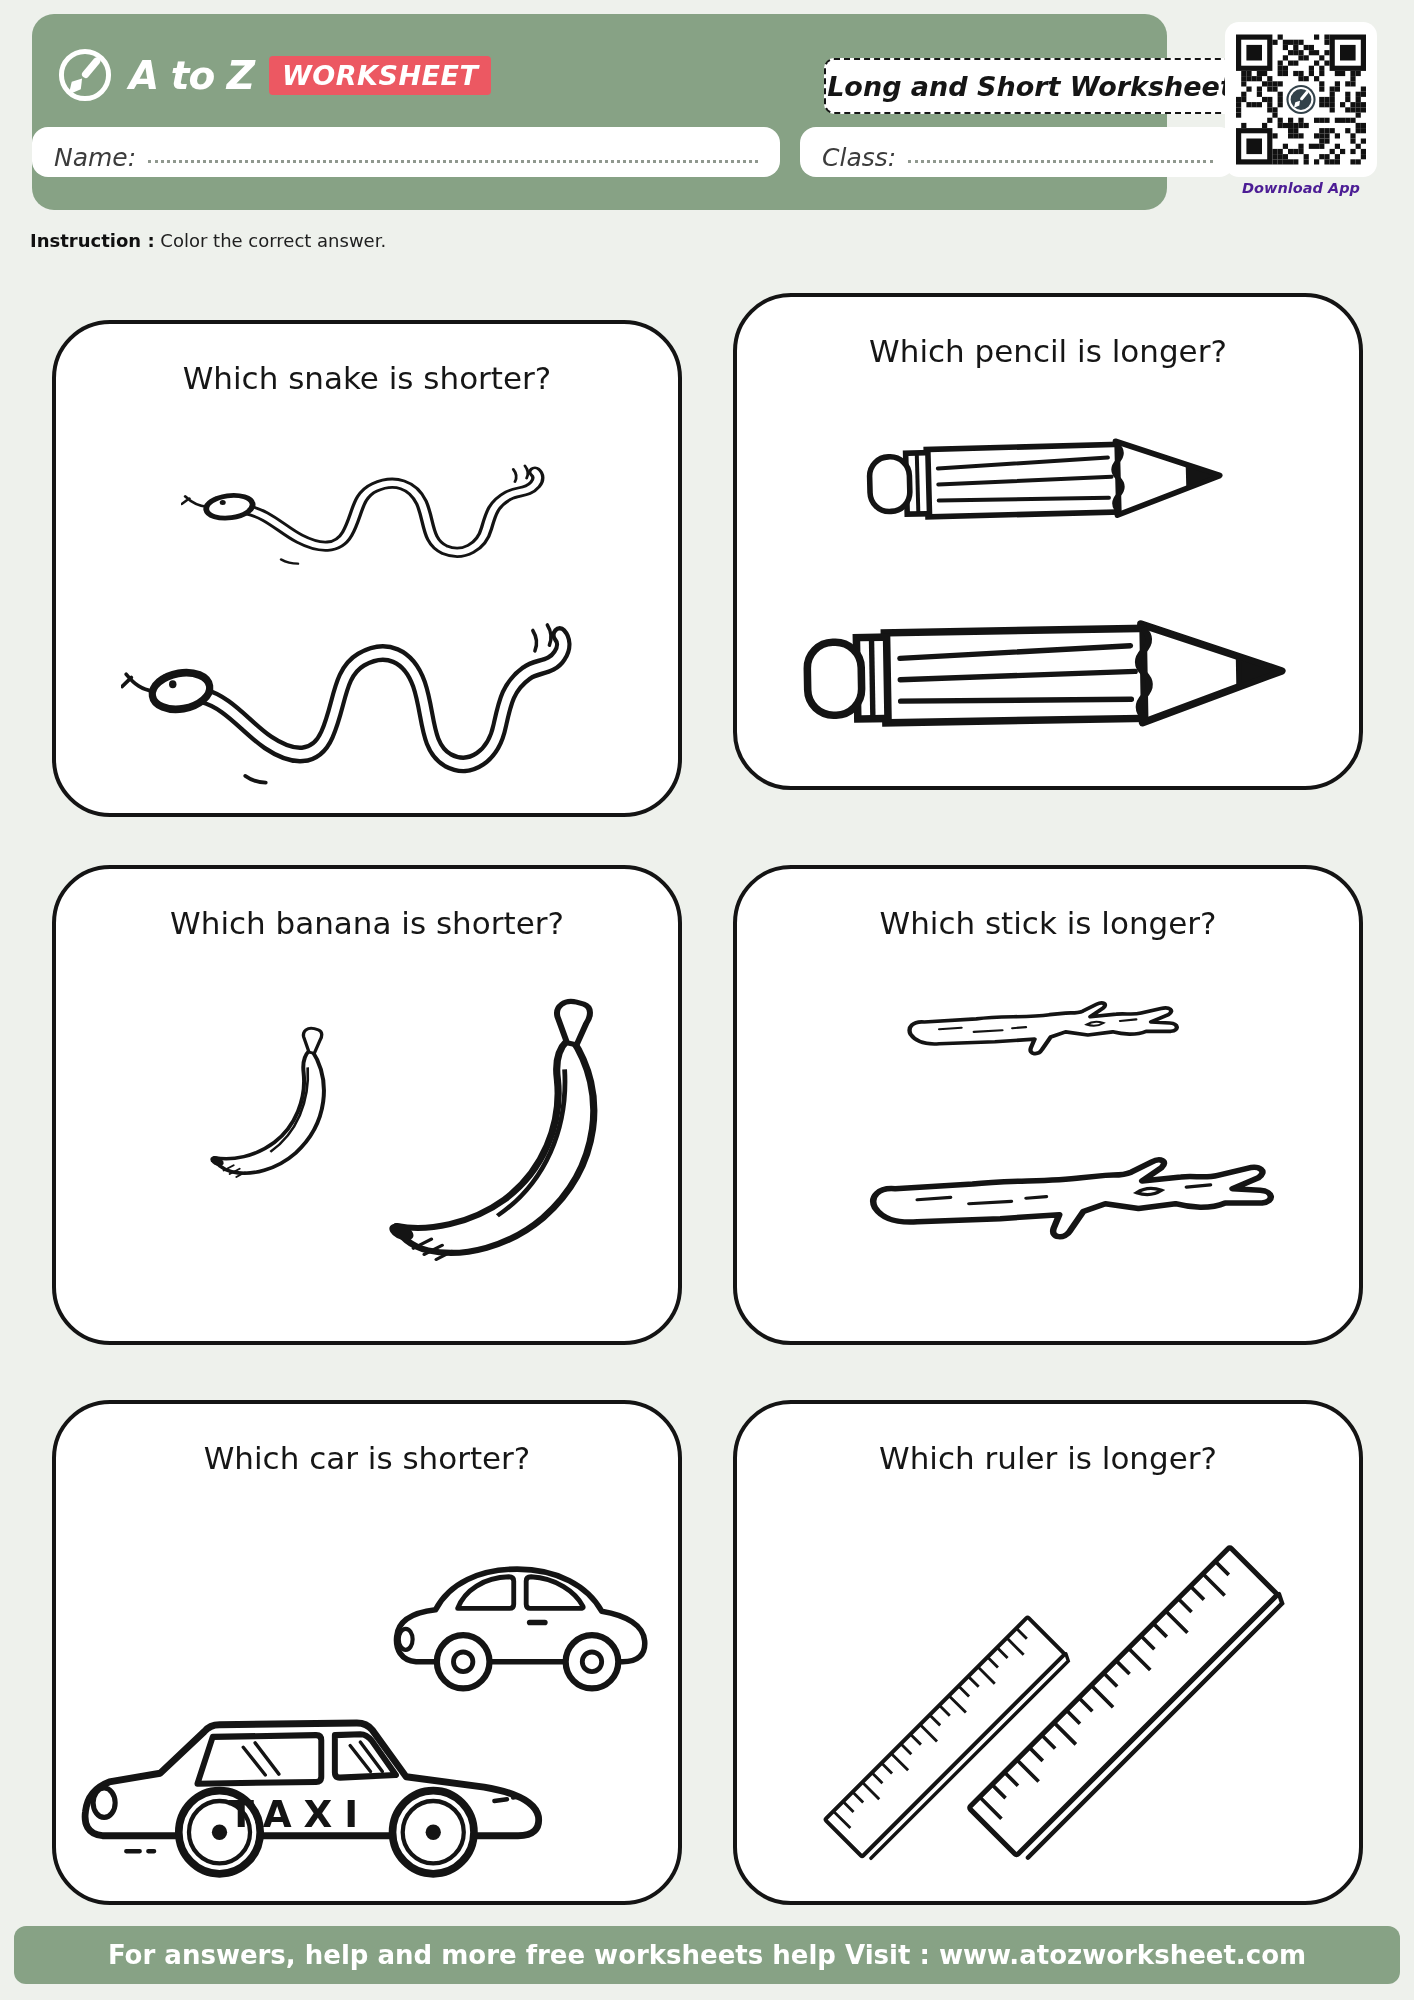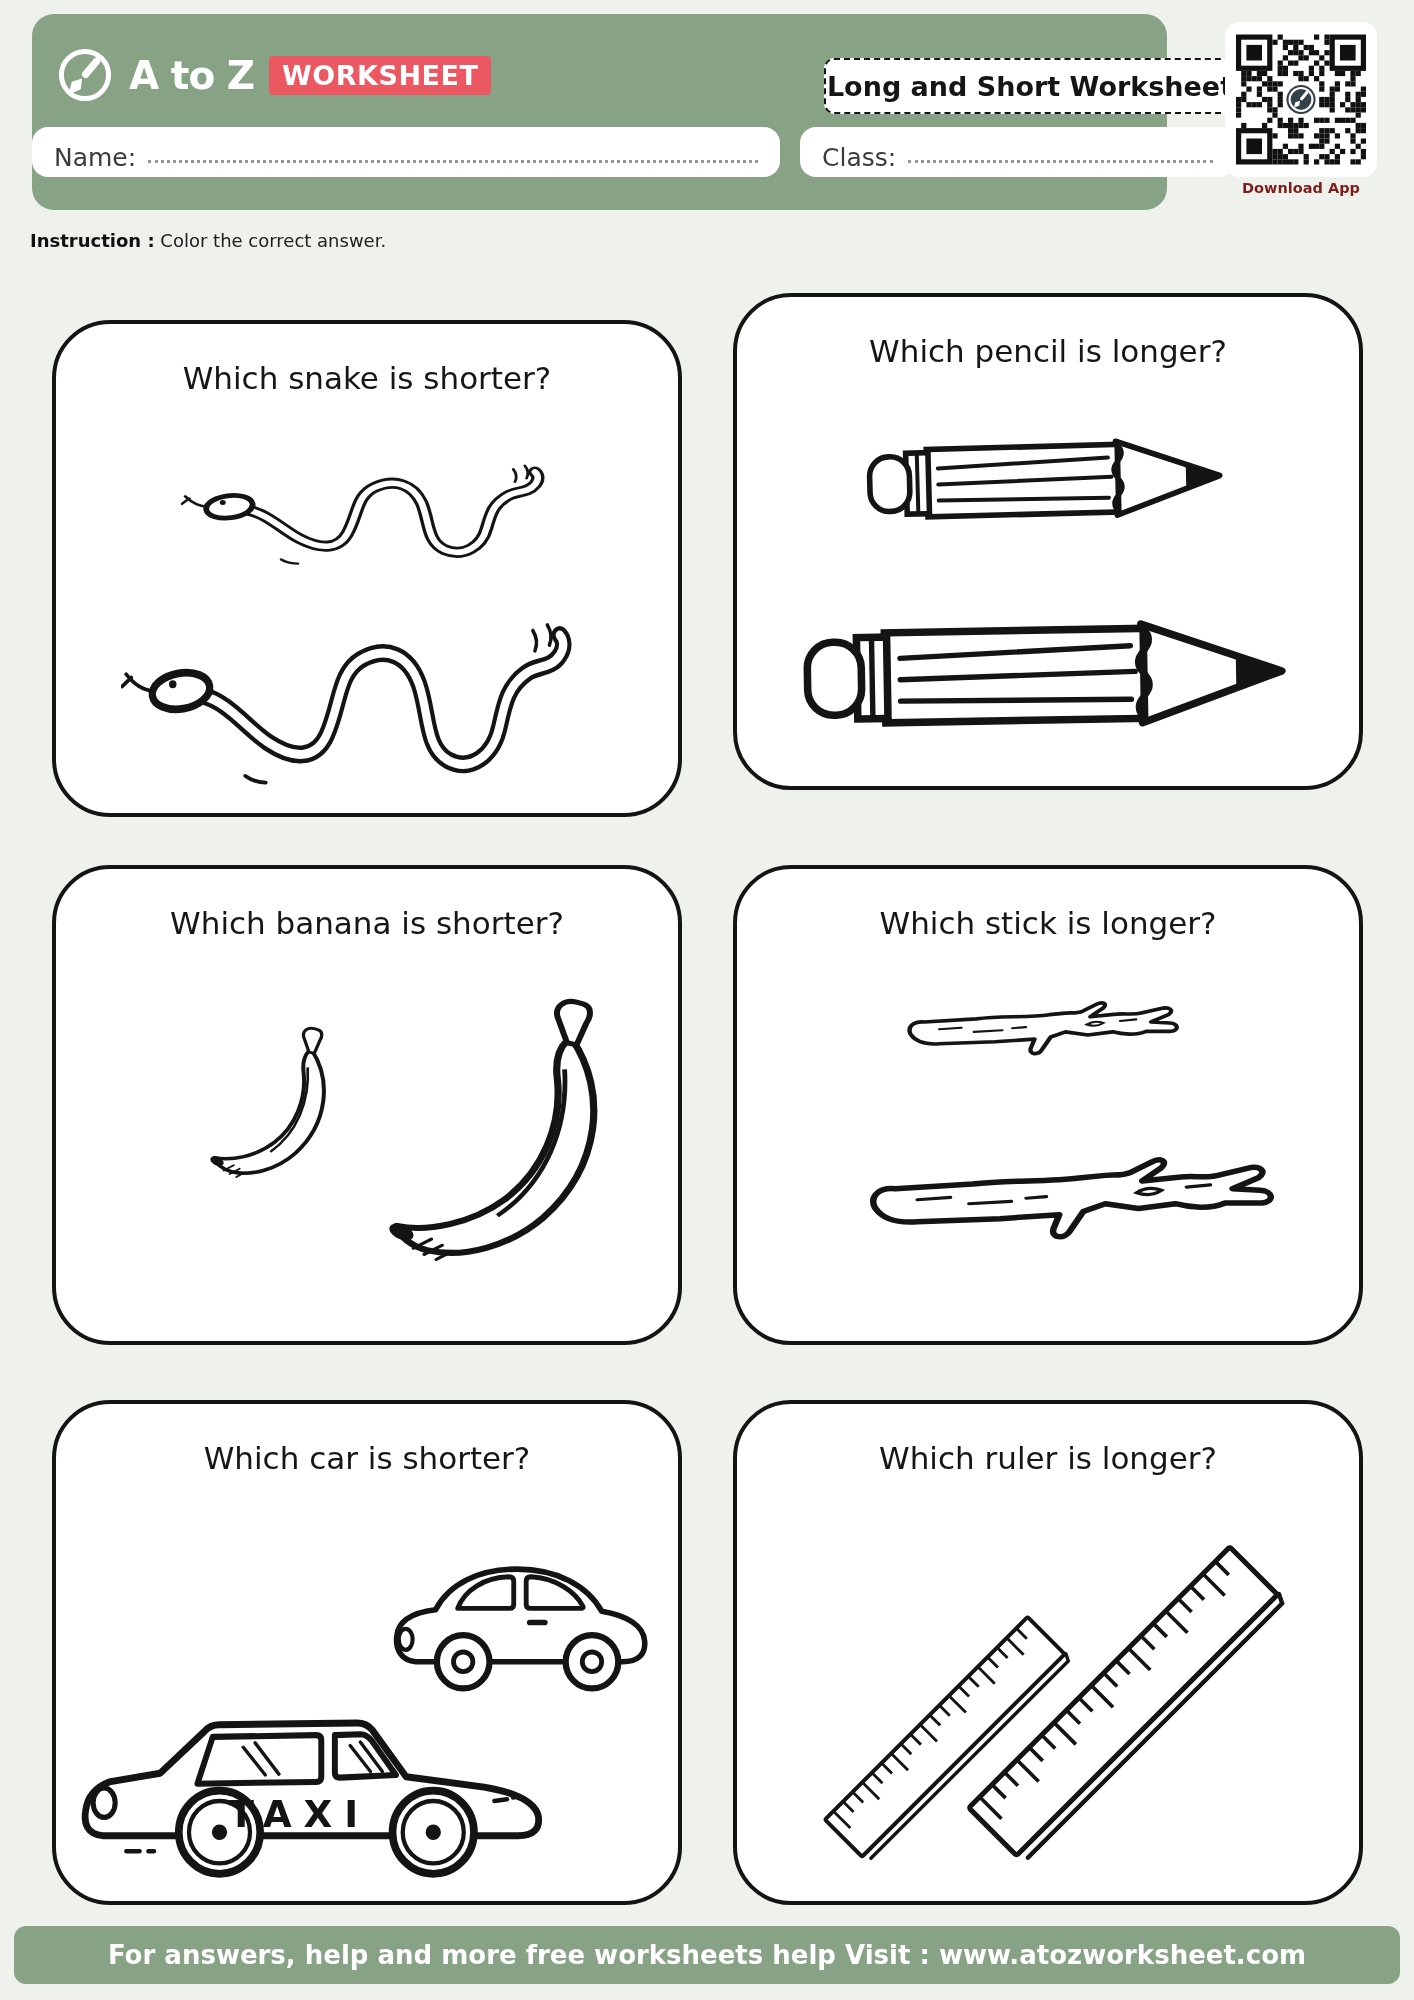--- a/index.html
+++ b/index.html
@@ -1,33 +1,33 @@
 <!DOCTYPE html>
 <html style="--header-green: #87a285; --badge-red: #ec5862; --page-bg: #eef1ec; --ink: #141414;"><head>
 <meta charset="utf-8">
 <style>
   html,body{margin:0;padding:0;background:#e4e7e3;}
   .page{position:relative;width:1414px;height:2000px;background:var(--page-bg,#eef1ec);overflow:hidden;
         font-family:"DejaVu Sans","Liberation Sans",sans-serif;color:var(--ink,#161616);}
   
-  .band{position:absolute;left:32px;top:14px;width:1135px;height:196px;background:var(--header-green,#87a285);border-radius:22px;}
+  .band{position:absolute;left:32px;top:14px;width:1135px;height:196px;background:var(--header-green,#87a285);border-radius:22px;font-style:italic;}
   .brand{position:absolute;left:24px;top:32px;display:flex;align-items:center;gap:15px;}
   .brand-icon{width:58px;height:58px;}
   .brand-primary{font-size:39px;font-weight:700;color:#fff;letter-spacing:-1px;}
   .badge{background:var(--badge-red,#ec5862);color:#fff;font-weight:700;font-size:27px;padding:4px 13px;border-radius:4px;letter-spacing:0.5px;}
   .title-pill{position:absolute;left:792px;top:44px;width:408px;height:52px;background:#fff;border:2.5px dashed #151515;border-radius:10px;
               display:flex;align-items:center;justify-content:center;font-size:27px;font-weight:700;color:#151515;}
   .field{position:absolute;background:#fff;border-radius:16px;height:50px;top:113px;display:flex;align-items:center;padding:0 22px;box-sizing:border-box;gap:12px;}
   .field-name{left:0px;width:748px;}
   .field-class{left:768px;width:435px;}
   .field-label{font-size:25px;color:#3c3c3c;white-space:nowrap;margin-top:10px;}
   .dots{flex:1;height:0;border-bottom:3.2px dotted #90988f;align-self:center;margin-top:18px;}
   .qrbox{position:absolute;left:1193px;top:8px;width:152px;height:155px;background:#fff;border-radius:14px;padding:0;}
   .qrbox svg{position:absolute;left:11px;top:11px;width:130px;height:133px;}
-  .dl{position:absolute;left:1193px;top:166px;width:152px;text-align:center;font-size:14.5px;font-weight:700;color:#7f1d1d;}
+  .dl{position:absolute;left:1193px;top:166px;width:152px;text-align:center;font-size:14.5px;font-weight:700;color:#4c1d95;}
   
   .instr{position:absolute;left:30px;top:230px;font-size:18px;}
   .instr b{font-weight:700;color:#101010;}
   .instr span{color:#202020;}
   
   .panel{position:absolute;width:630px;background:#fff;border:4px solid #141414;border-radius:58px;box-sizing:border-box;}
   .p1{left:52px;top:293px;height:497px;margin-top:27px;}
   .p2{left:733px;top:293px;height:497px;}
   .p3{left:52px;top:865px;height:480px;}
   .p4{left:733px;top:865px;height:480px;}

